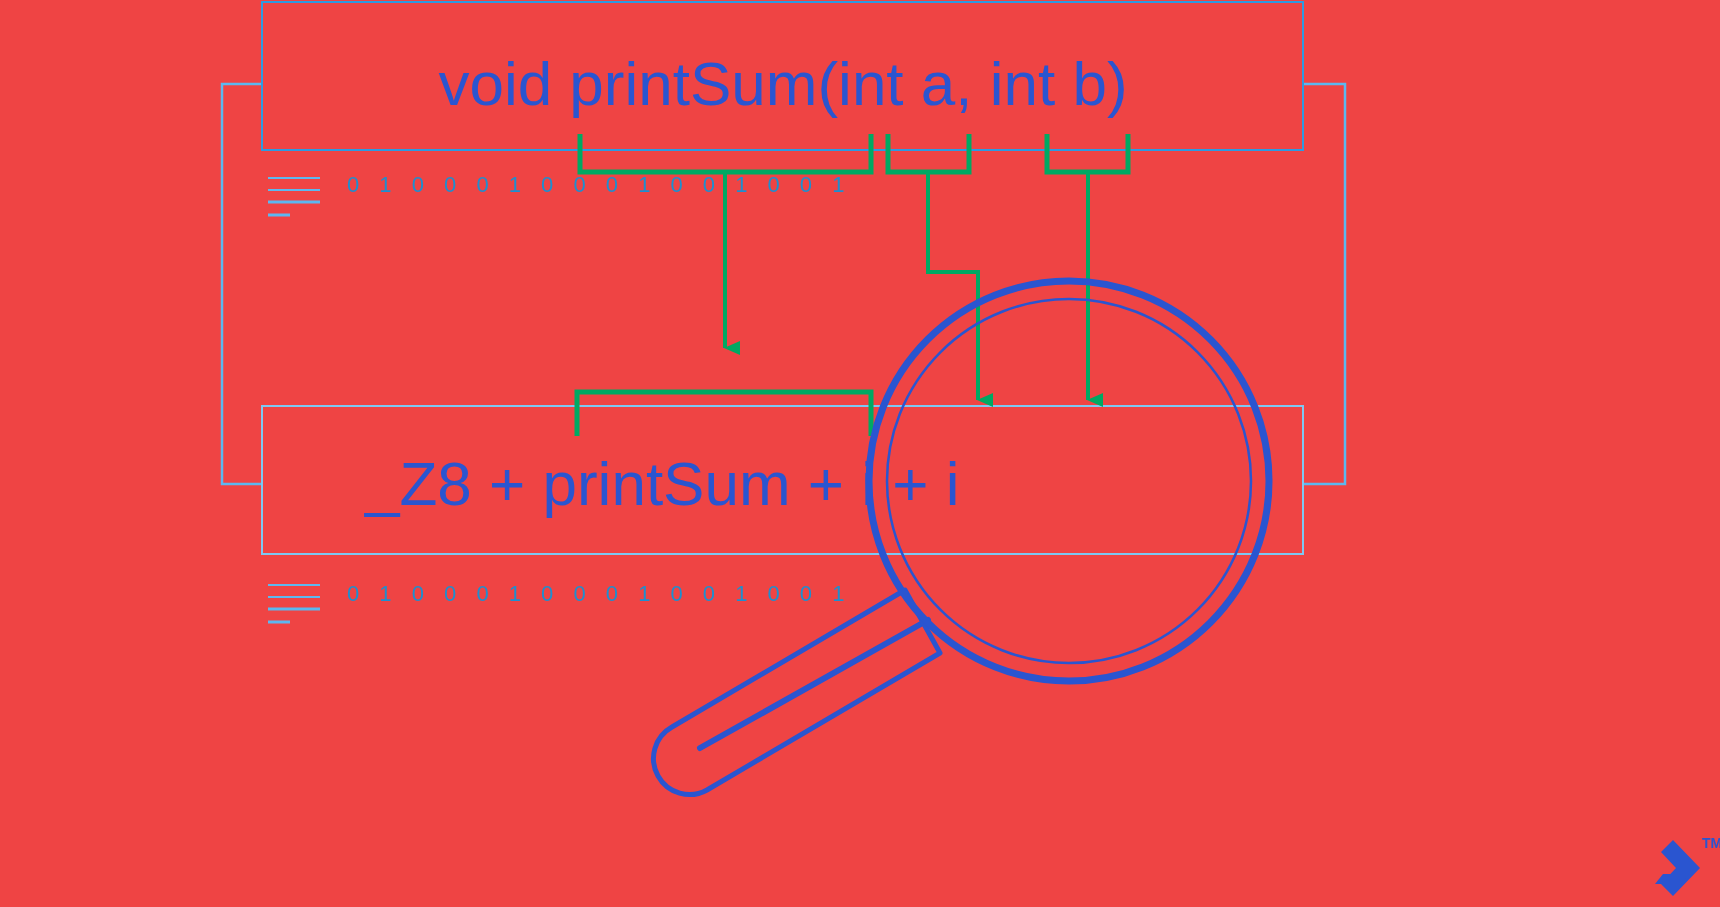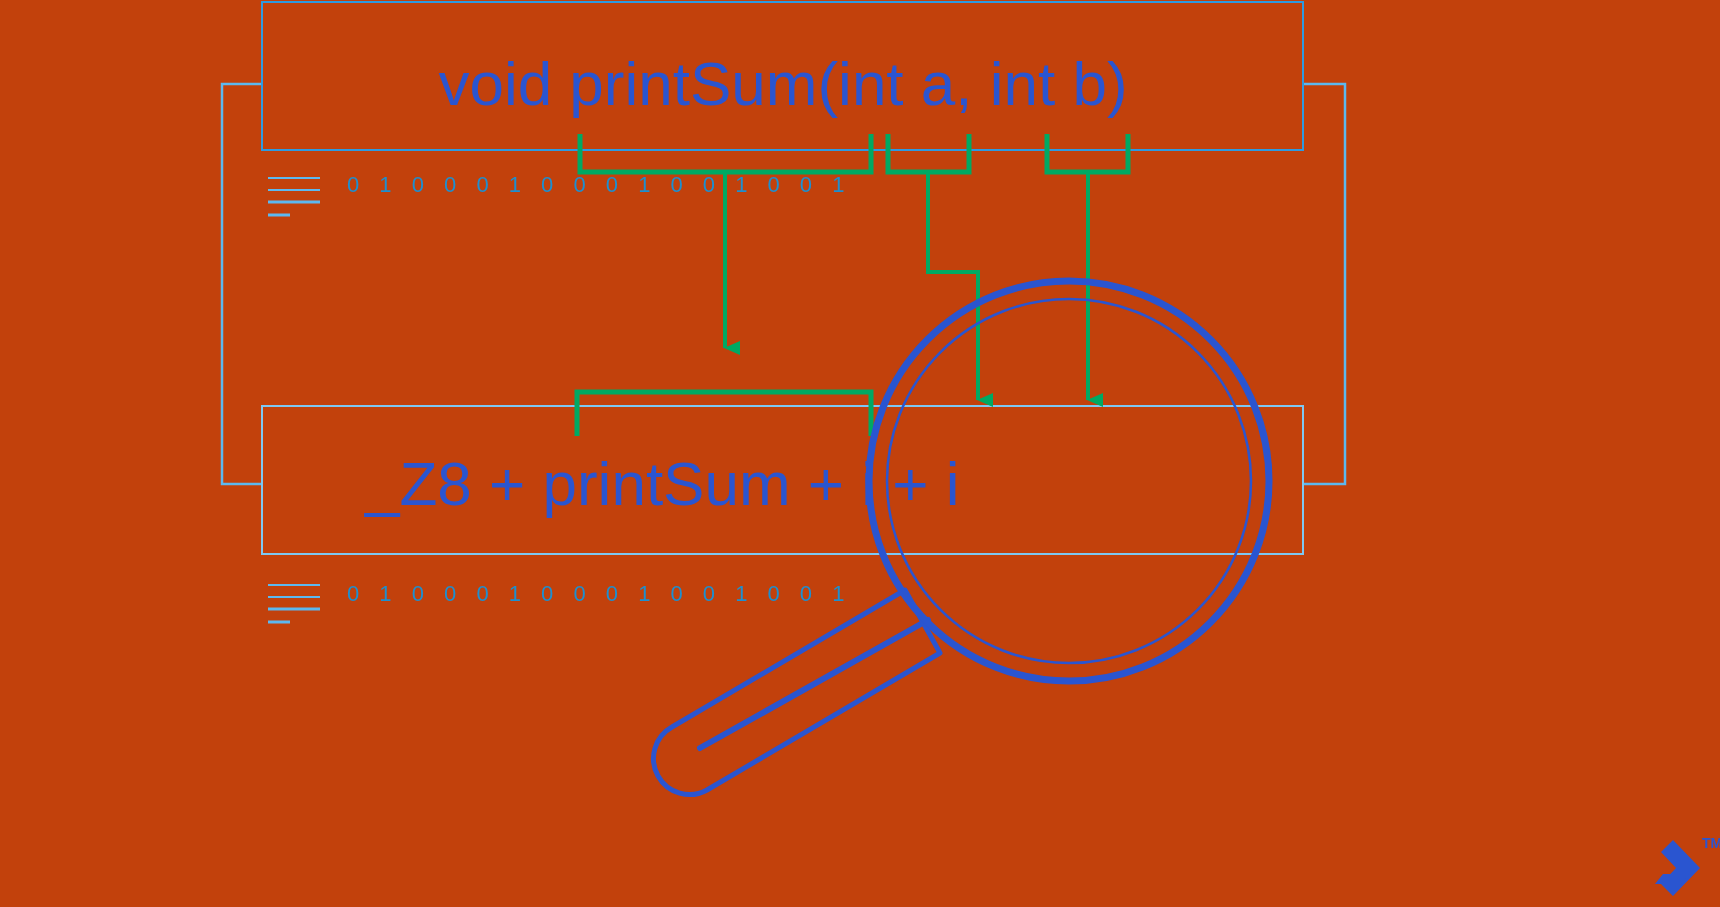--- a/index.html
+++ b/index.html
@@ -8,21 +8,21 @@
     background: #ffffff;
   }
   body {
     font-family: "Liberation Sans", sans-serif;
   }
   #stage {
     position: relative;
     width: 1720px;
     height: 907px;
     overflow: hidden;
-    background: #c2410c;
+    background: #ef4444;
   }
   #diagram {
     position: absolute;
     left: 0;
     top: 0;
     width: 1720px;
     height: 907px;
   }
   .txt-signature {
     font-family: "Liberation Sans", sans-serif;

